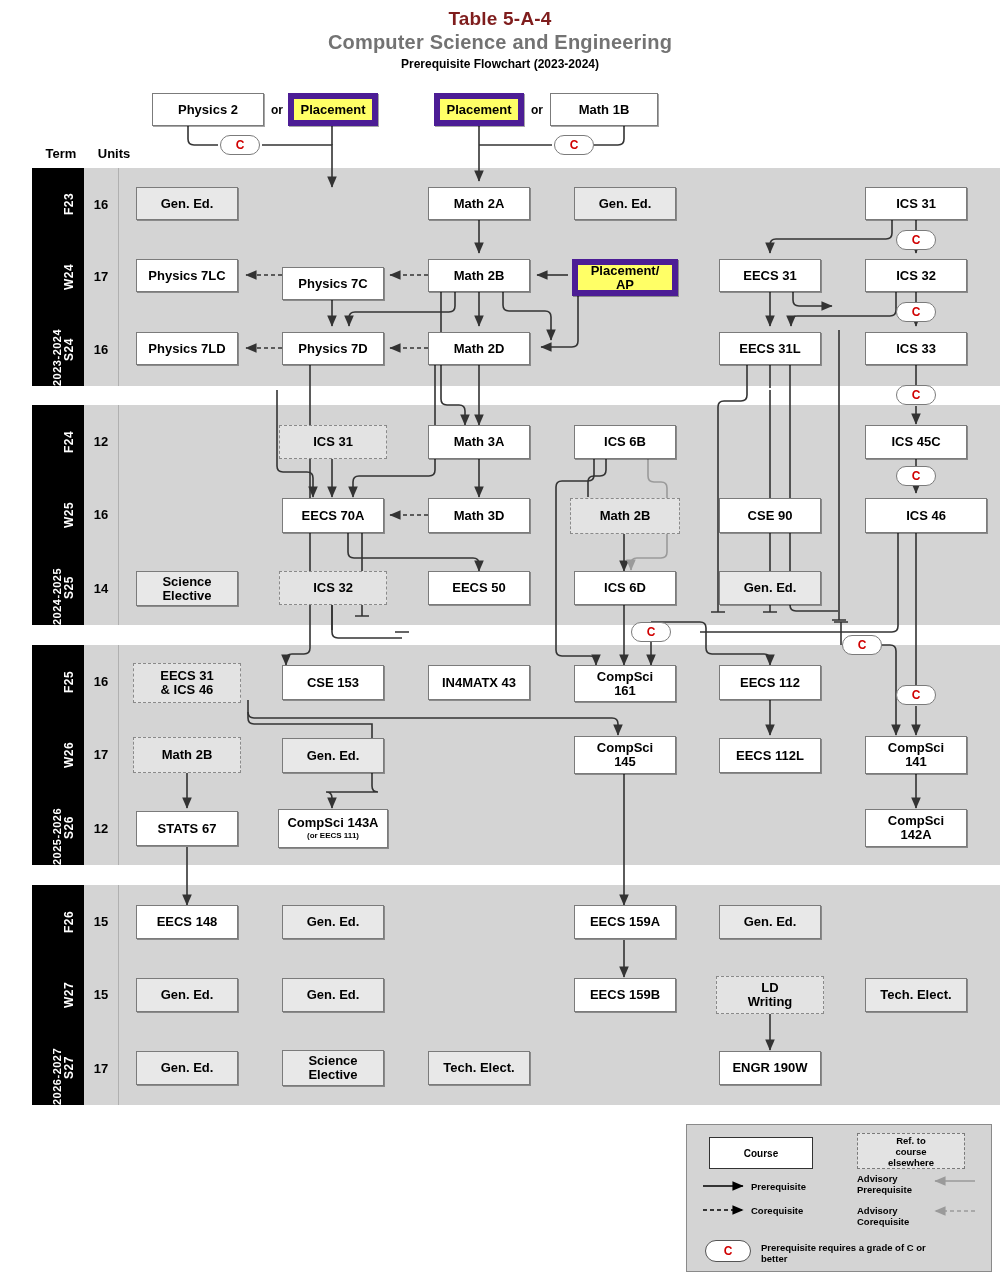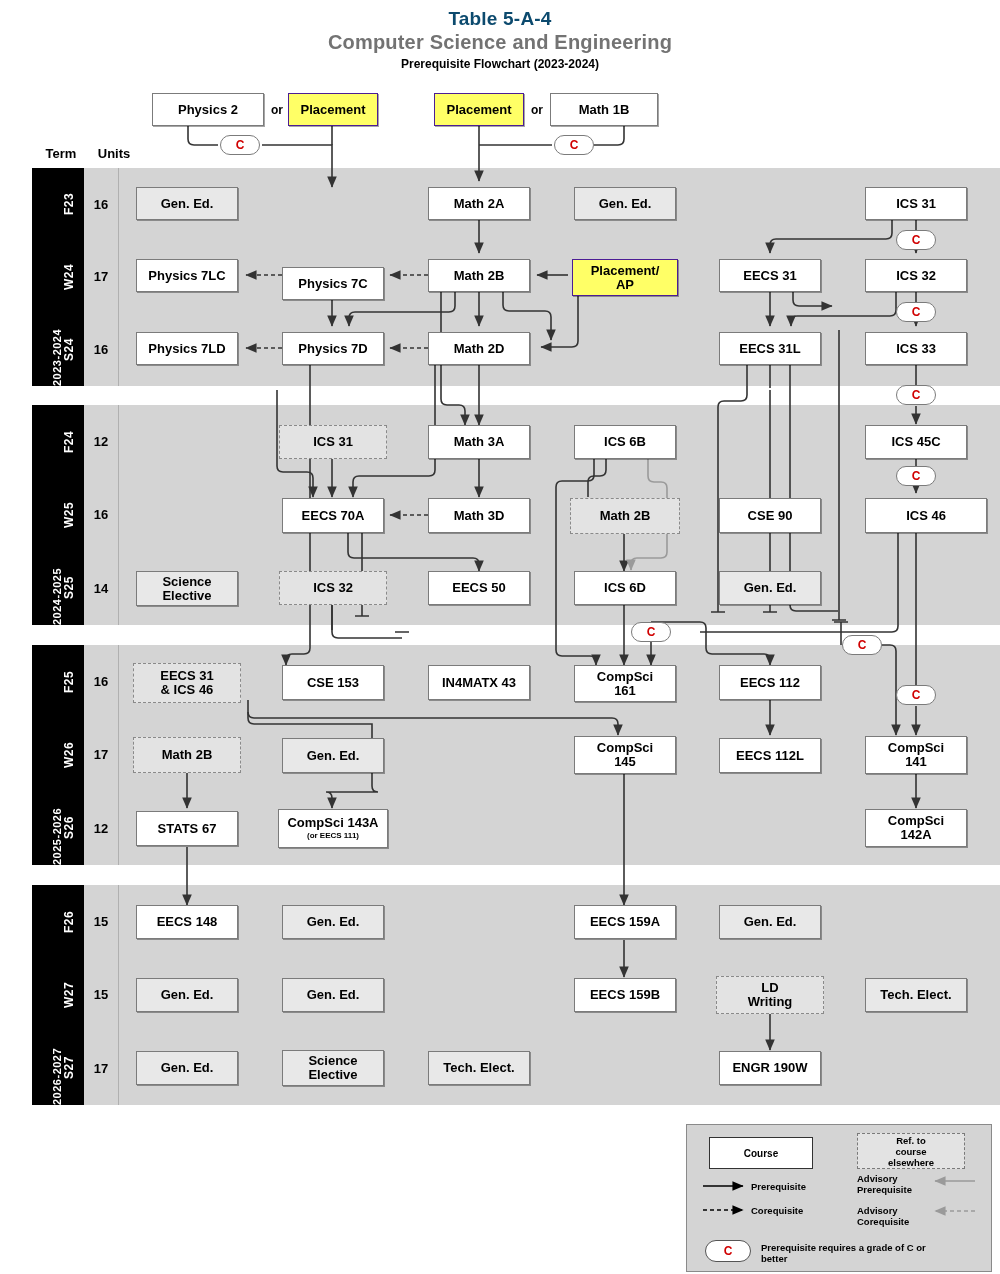--- a/index.html
+++ b/index.html
@@ -15,21 +15,21 @@
     overflow: hidden;
     background: #ffffff;
   }
   
   #title-block {
     position: absolute;
     top: 8px; left: 0; width: 1000px;
     text-align: center;
   }
   #title-block .t1 {
-    font-size: 19px; font-weight: bold; color: #0c4a6e;
+    font-size: 19px; font-weight: bold; color: #7f1d1d;
     line-height: 22px; letter-spacing: .2px;
   }
   #title-block .t2 {
     font-size: 20px; font-weight: bold; color: #737373;
     line-height: 24px; letter-spacing: .2px;
   }
   #title-block .t3 {
     font-size: 12px; font-weight: bold; color: #000;
     line-height: 18px; margin-top: 1px;
   }
@@ -87,21 +87,21 @@
     background: #ffffff;
     border: 1px solid #7b7b7b;
     box-shadow: 1px 1px 0 rgba(0,0,0,.35);
     z-index: 5;
   }
   .node.ge {
     background: #e8e8e8;
   }
   .node.hl {
     background: #ffff66;
-    border: 1px solid #4c1d95;
+    border: 6px solid #4c1d95;
   }
   .node.ref {
     background: #e3e3e3;
     border: 1px dashed #8a8a8a;
     box-shadow: none;
     color: #000;
   }
   .node .sub {
     font-size: 8px; font-weight: bold; display: block; line-height: 11px;
   }

